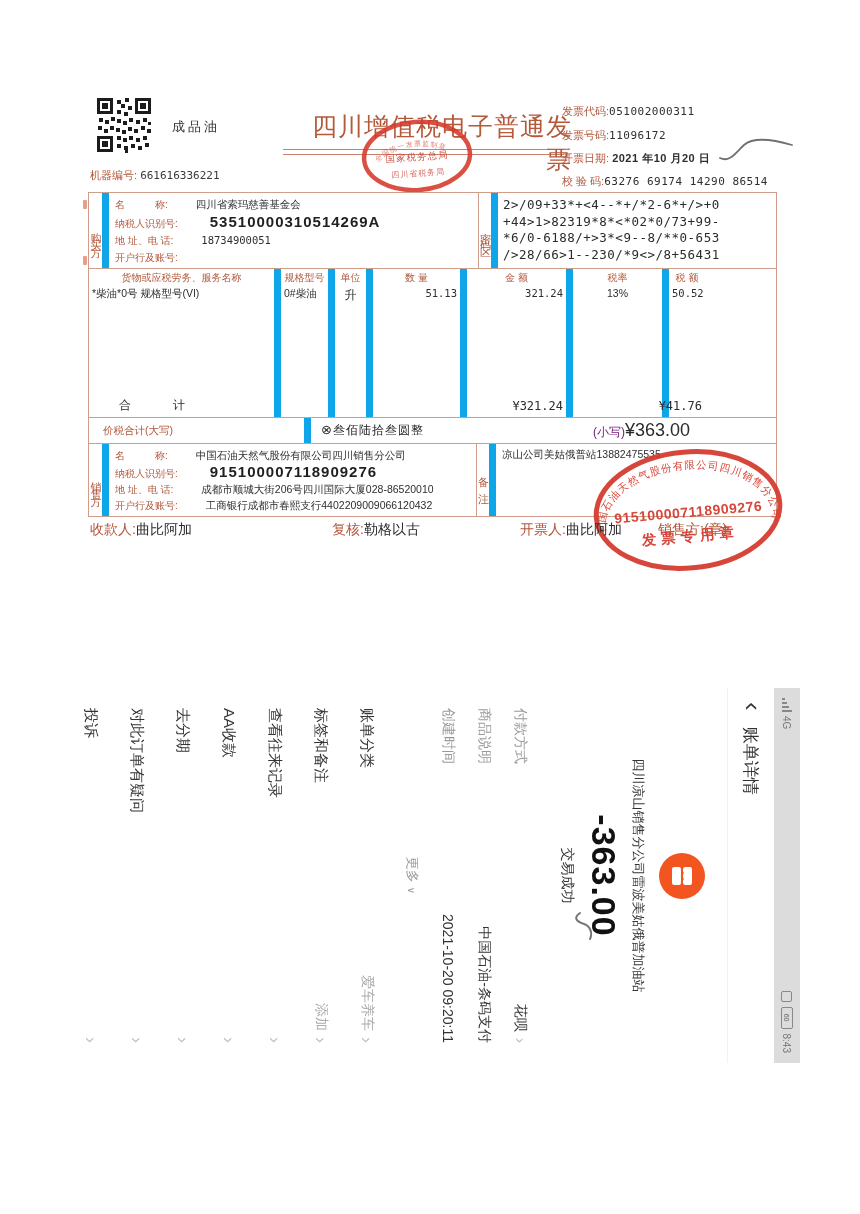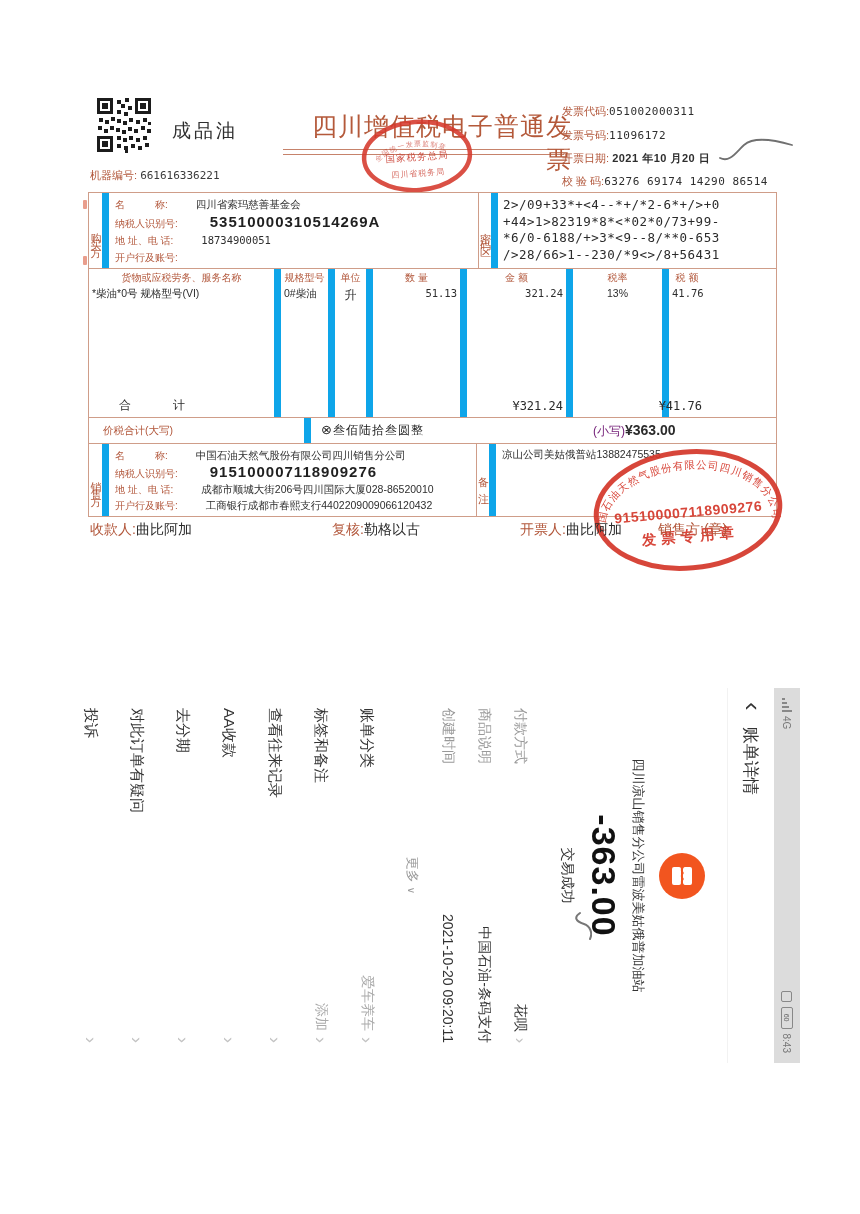--- a/index.html
+++ b/index.html
@@ -6,21 +6,21 @@
   body{
     width:860px;height:1214px;position:relative;background:#ffffff;
     font-family:"Liberation Sans","DejaVu Sans",sans-serif;
     -webkit-font-smoothing:antialiased;overflow:hidden;
   }
   .abs{position:absolute;}
   
   .inv-red{color:#b2573b;}
   .ink{color:#3a3a3a;}
   .mono{font-family:"DejaVu Sans Mono","Liberation Mono",monospace;}
-  #fuel-label{left:172px;top:118px;font-size:19px;letter-spacing:3px;color:#2f2f2f;}
+  #fuel-label{left:172px;top:118px;font-size:13px;letter-spacing:3px;color:#2f2f2f;}
   #inv-title{left:290px;top:110px;width:282px;text-align:right;font-size:25px;color:#b4593a;letter-spacing:1px;font-weight:500;}
   #title-underline{left:283px;top:149px;width:281px;height:4px;border-top:1px solid #b4593a;border-bottom:1px solid #b4593a;opacity:.75;}
   #machine-line{left:90px;top:168px;font-size:11px;}
   #meta-block{left:562px;top:100px;font-size:11px;line-height:22.5px;white-space:nowrap;}
   #meta-block .v{color:#2e2e2e;letter-spacing:.5px;}
   .side-label{writing-mode:vertical-lr;text-orientation:upright;color:#b2573b;font-size:11px;
     display:flex;align-items:center;justify-content:center;letter-spacing:7px;padding-top:7px;}
   #inv-table{left:88px;top:192px;width:687px;border:1px solid #cf9d89;font-size:10.5px;}
   .inv-row{display:flex;box-sizing:border-box;}
   .bline{border-bottom:1px solid #cf9d89;}
@@ -222,29 +222,29 @@
         <div class="tbody tr-num mono">321.24</div>
         <div class="t-total mono" style="justify-content:flex-end">¥321.24</div>
       </div>
     <div class="gcol br">
         <div class="th">税率</div>
         <div class="tbody" style="text-align:center">13%</div>
         <div class="t-total"></div>
       </div>
     <div class="gcol">
         <div class="th">税 额</div>
-        <div class="tbody tr-num mono">41.76</div>
+        <div class="tbody tr-num mono">50.52</div>
         <div class="t-total mono" style="justify-content:flex-end">¥41.76</div>
       </div>
   </div>
 
   <div class="inv-row bline" id="sum-row">
     <div id="sum-label" class="br">价税合计(大写)</div>
     <span id="sum-words"><span style="font-size:13px">⊗</span><span>叁佰陆拾叁圆整</span></span>
-    <span id="sum-small"><span class="lab">(小写)</span><span style="font-weight:700;font-size:14px">¥363.00</span></span>
+    <span id="sum-small"><span class="lab">(小写)</span><span style="font-weight:400;font-size:18px">¥363.00</span></span>
   </div>
 
   <div class="inv-row" id="seller-row">
     <div class="cell-side side-label br">销售方</div>
     <div class="fields">
       <div class="fline">
           <span class="flabel">名　　　称:</span>
           <span class="fval">中国石油天然气股份有限公司四川销售分公司</span>
         </div>
       <div class="fline">

